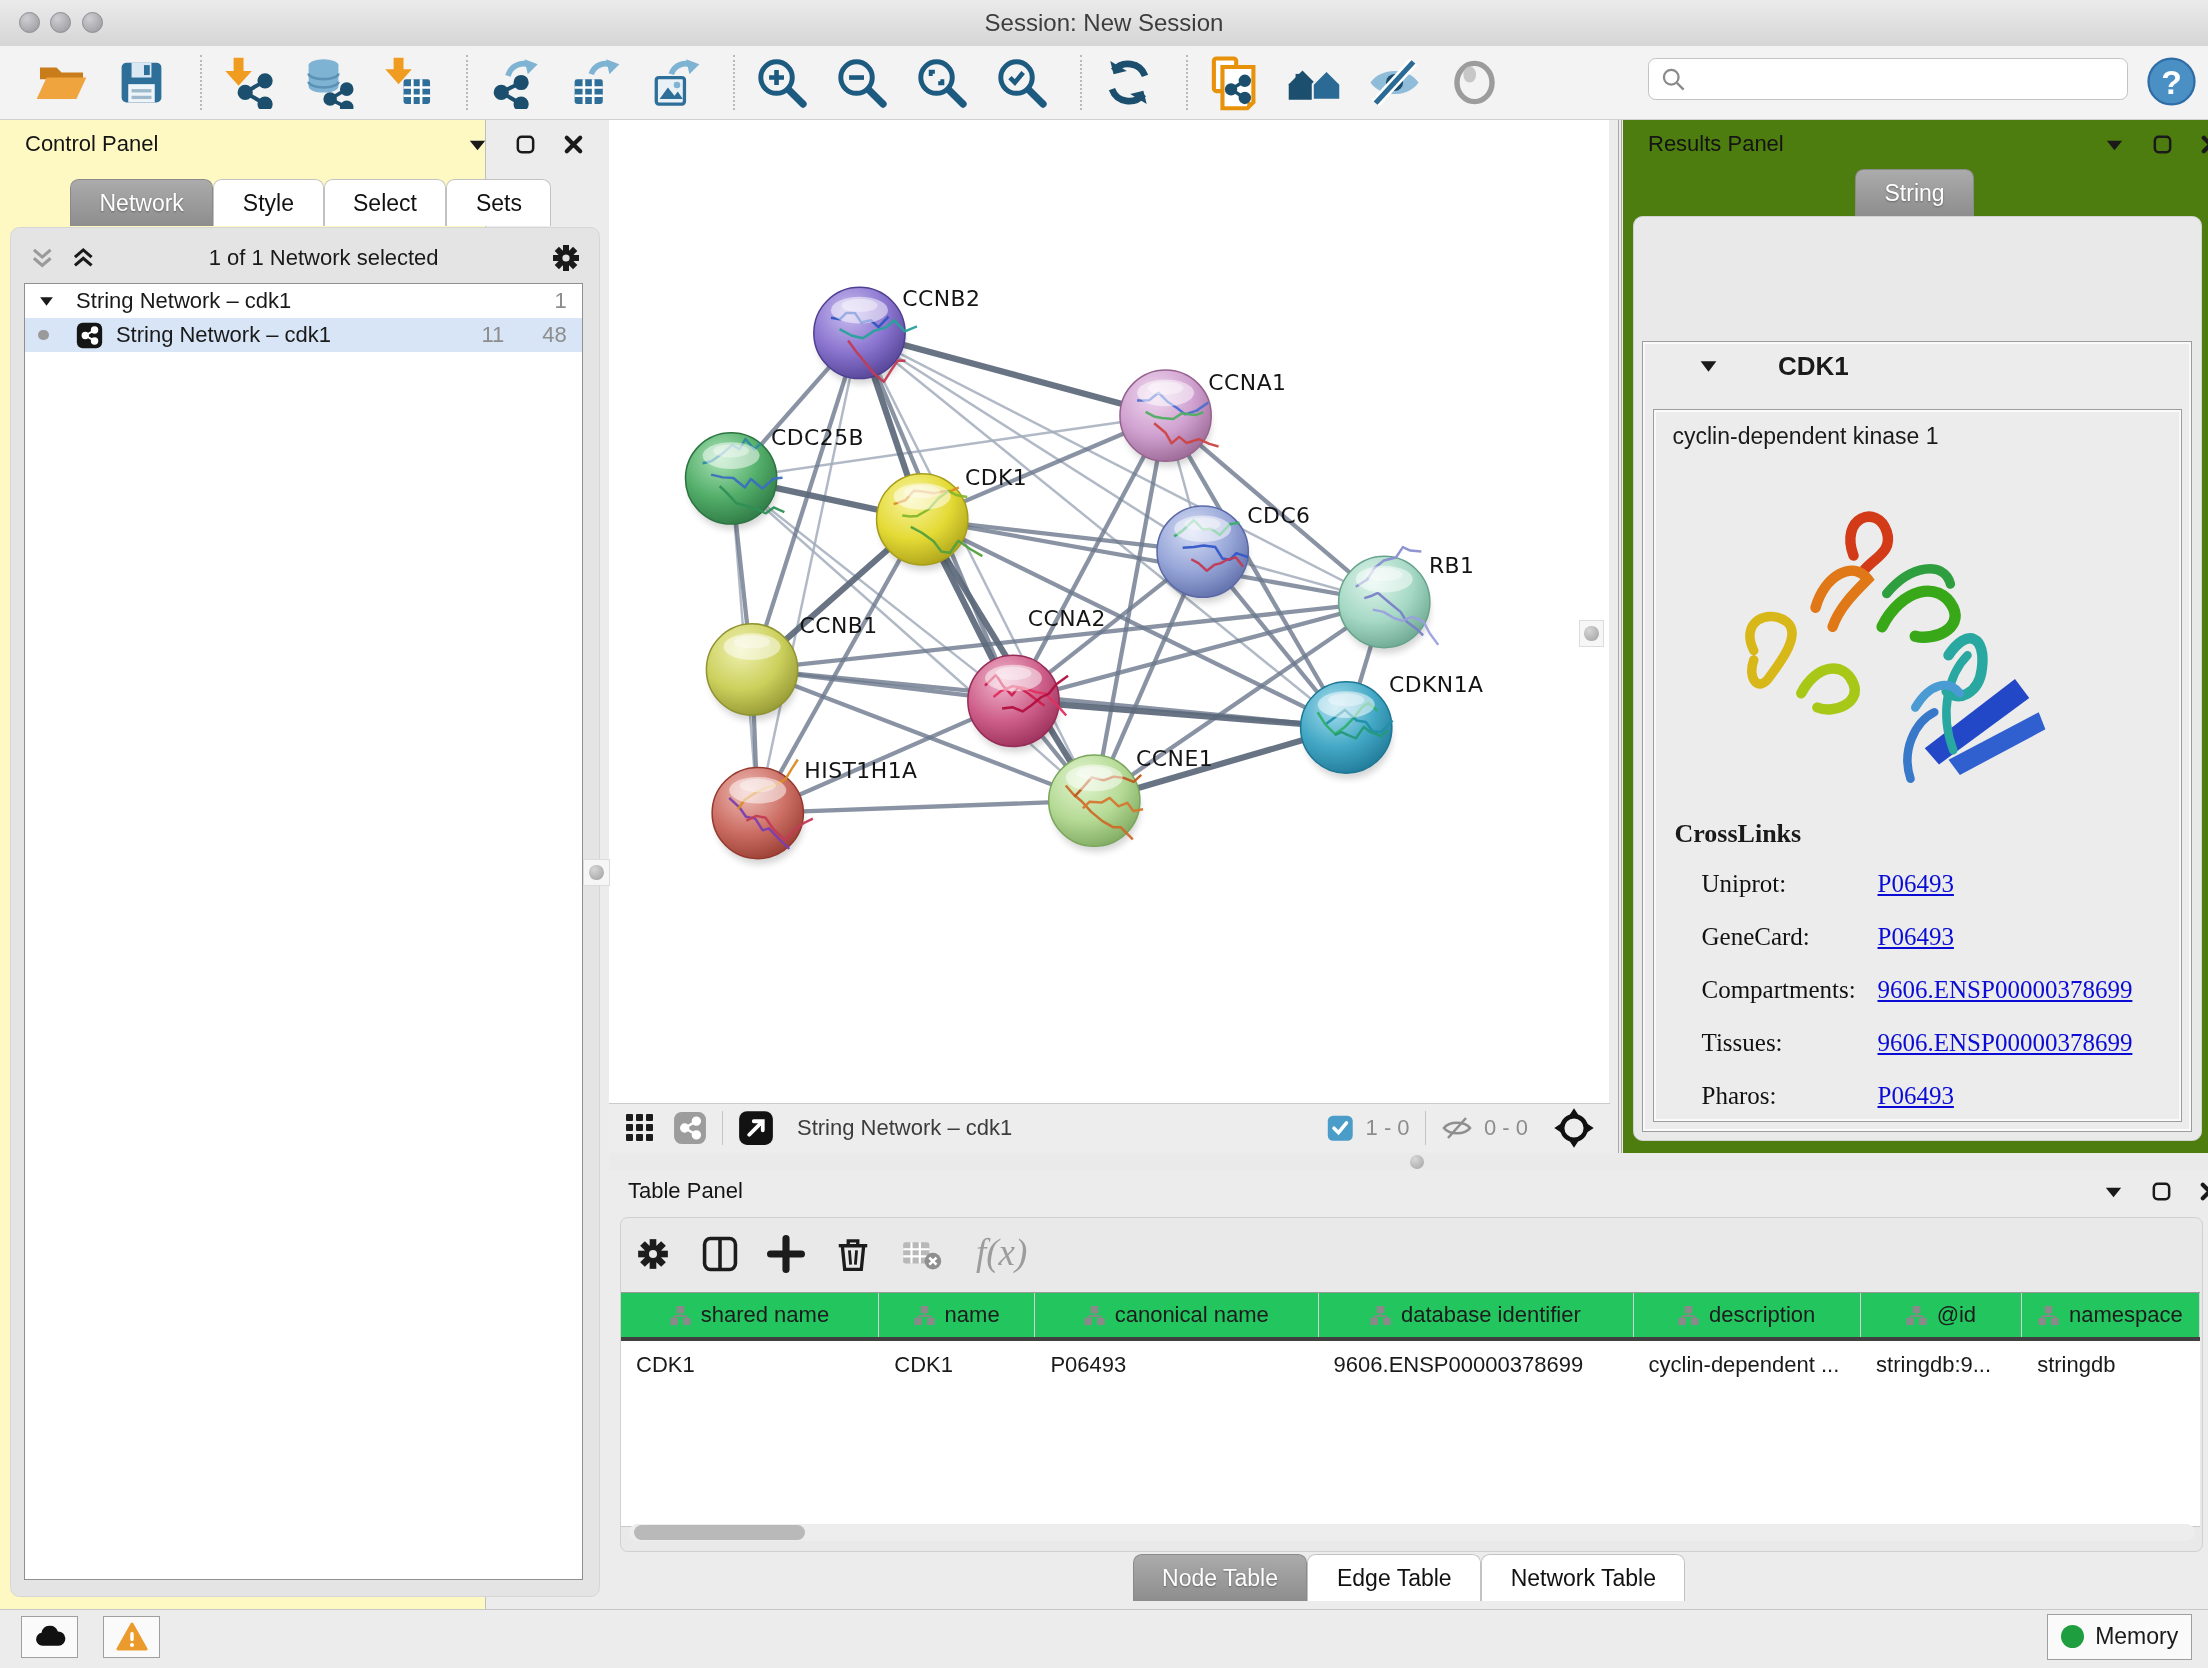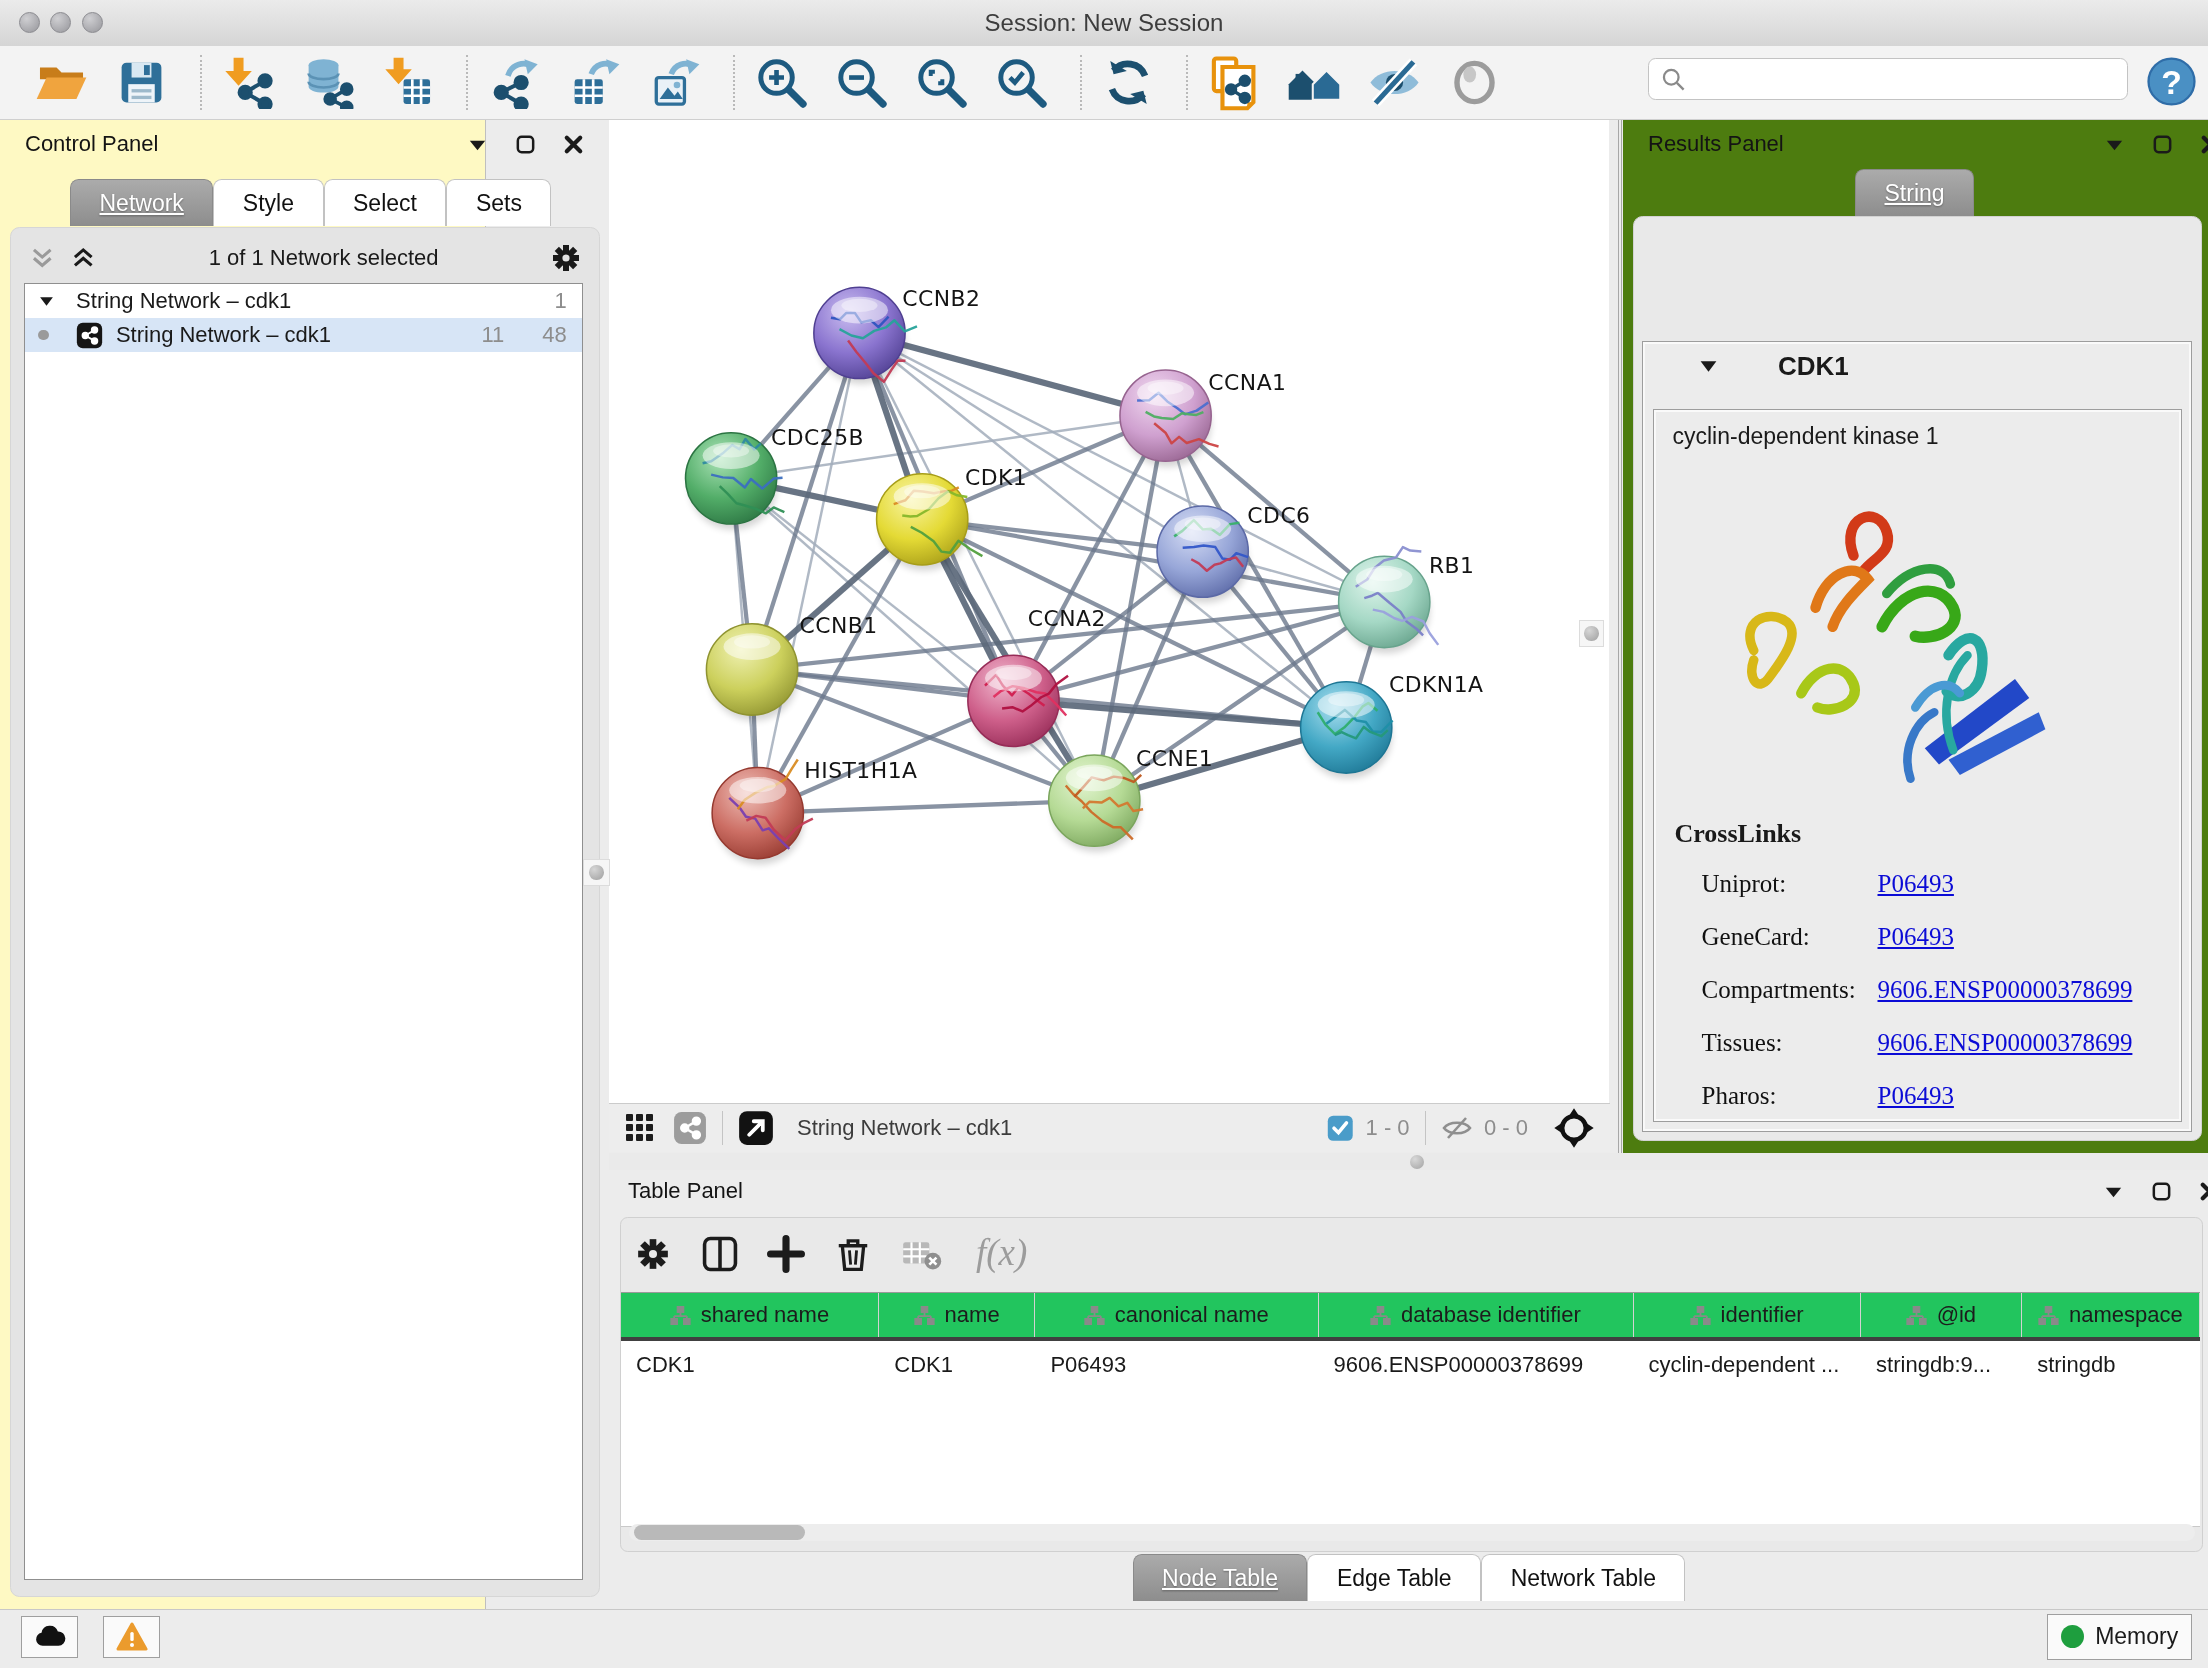--- a/index.html
+++ b/index.html
@@ -20,21 +20,21 @@
   .searchbox{left:1648px;top:58px;width:480px;height:42px;background:#fff;border:1px solid #c3c3c3;border-radius:7.6px;
              display:flex;align-items:center;padding:0 11.4px;box-sizing:border-box;}
   .searchbox input{border:none;outline:none;flex:1;font-size:22px;margin-left:9.5px;background:transparent;
                    font-family:"Liberation Sans","DejaVu Sans",sans-serif;}
   
   .phead{font-size:22px;color:#141414;}
   .winbtns{display:flex;align-items:center;gap:25px;}
   .tab{height:46px;line-height:46px;padding:0 28.5px;font-size:23px;background:#fff;border:1px solid #c2c2c2;
        border-bottom:none;border-radius:8.6px 8.6px 0 0;color:#111;}
   .tab.sel{background:linear-gradient(#ababab,#8d8d8d);color:#fff;border-color:#8a8a8a;
-           text-shadow:0 1px 1.9px rgba(0,0,0,.35);text-decoration:underline;}
+           text-shadow:0 1px 1.9px rgba(0,0,0,.35);}
   .btn{background:linear-gradient(#ffffff,#f1f1f1);border:1px solid #adadad;border-radius:9.5px;
        font-size:23px;color:#111;display:flex;align-items:center;justify-content:center;}
   
   .cpanel{left:0;top:120px;width:486px;height:1489px;background:#fef9c3;border-right:1px solid #bfbfbf;box-sizing:border-box;}
   .cp-sub{left:9.5px;top:107px;width:588px;height:1368px;background:#e4e4e4;border:1px solid #d6d6d6;border-radius:9.5px;}
   .cp-list{left:13.3px;top:55px;width:557px;height:1295px;background:#fff;border:1px solid #8f8f8f;}
   .treerow{display:flex;align-items:center;height:34px;font-size:22px;}
   .treerow .cnt{color:#8d8d8d;}
   
   .netpanel{left:609px;top:120px;width:1001px;height:983px;background:#fff;}
@@ -793,21 +793,21 @@
             <g fill="#8a8a8a" stroke="#8a8a8a">
               <rect x="5.5" y="0.5" width="5" height="4.5"></rect>
               <line x1="8" y1="5" x2="8" y2="8" stroke-width="1.4" fill="none"></line>
               <line x1="3" y1="8" x2="13" y2="8" stroke-width="1.4" fill="none"></line>
               <line x1="3" y1="8" x2="3" y2="10" stroke-width="1.4" fill="none"></line>
               <line x1="13" y1="8" x2="13" y2="10" stroke-width="1.4" fill="none"></line>
               <rect x="0.5" y="10" width="5" height="4.5"></rect>
               <rect x="10.5" y="10" width="5" height="4.5"></rect>
             </g>
           </svg>
-          <span>identifier</span>
+          <span>description</span>
         </div>
         <div class="th" style="width: 162px;">
           <svg width="21" height="19" viewBox="0 0 16 15">
             <g fill="#8a8a8a" stroke="#8a8a8a">
               <rect x="5.5" y="0.5" width="5" height="4.5"></rect>
               <line x1="8" y1="5" x2="8" y2="8" stroke-width="1.4" fill="none"></line>
               <line x1="3" y1="8" x2="13" y2="8" stroke-width="1.4" fill="none"></line>
               <line x1="3" y1="8" x2="3" y2="10" stroke-width="1.4" fill="none"></line>
               <line x1="13" y1="8" x2="13" y2="10" stroke-width="1.4" fill="none"></line>
               <rect x="0.5" y="10" width="5" height="4.5"></rect>

